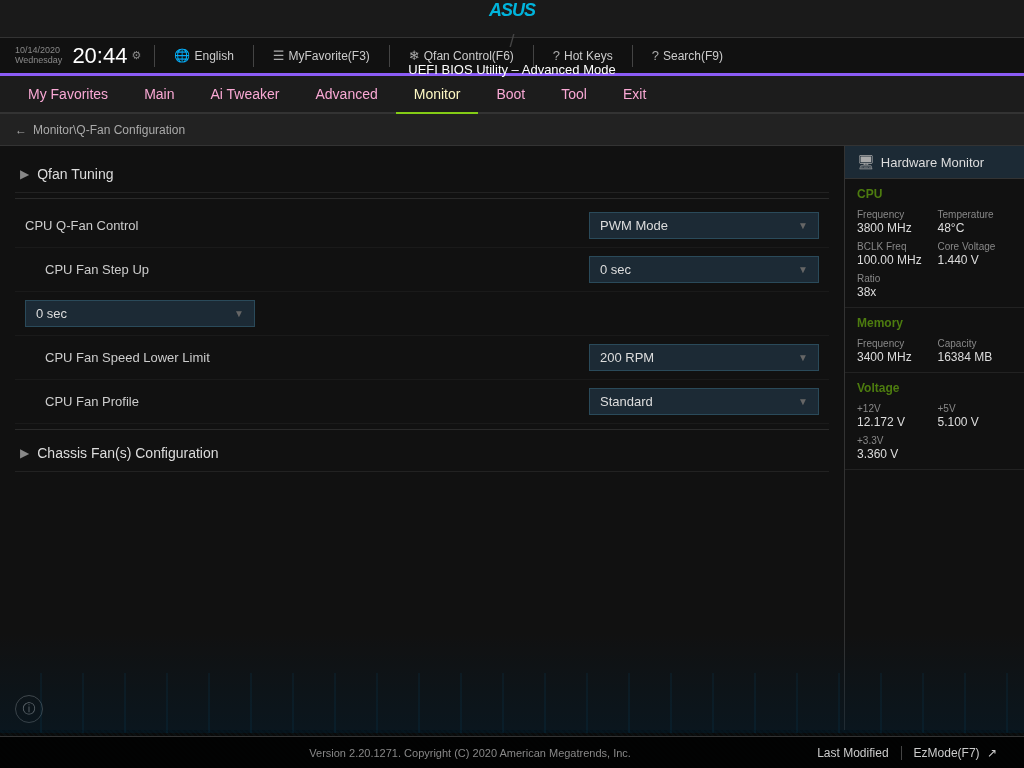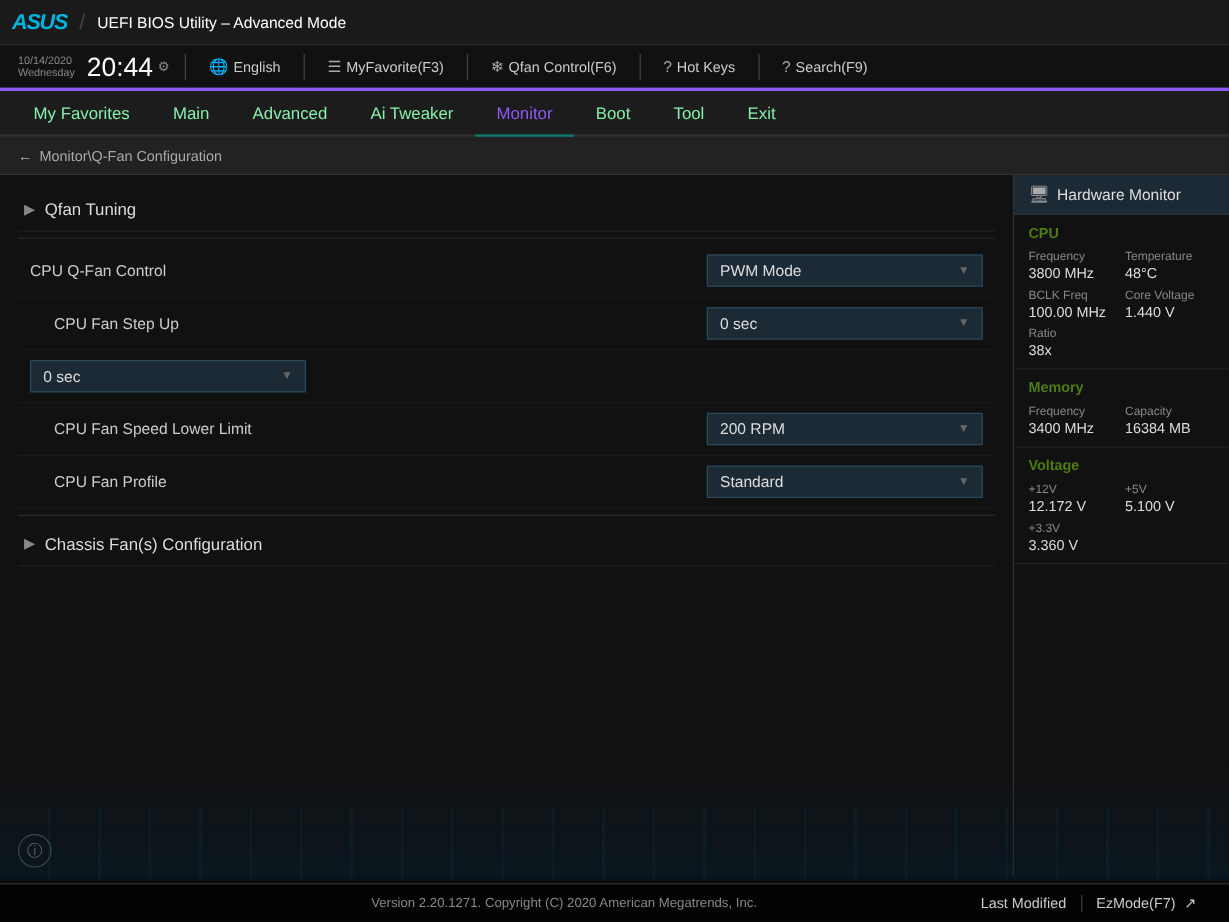--- a/index.html
+++ b/index.html
@@ -39,20 +39,21 @@
 
     
     .top-bar {
       background: #1a1a1a;
       height: 38px;
       display: flex;
       align-items: center;
       padding: 0 10px;
       gap: 10px;
       border-bottom: 1px solid #333;
+      flex-direction: column;
     }
 
     .asus-logo {
       display: flex;
       align-items: center;
       gap: 8px;
     }
 
     .asus-logo-text {
       color: #00b4dc;
@@ -141,29 +142,29 @@
       padding: 0 10px;
       border-bottom: 2px solid #333;
     }
 
     .nav-tab {
       padding: 0 18px;
       height: 38px;
       display: flex;
       align-items: center;
       font-size: 14px;
-      color: #86efac;
+      color: #f9a8d4;
       cursor: pointer;
       border-bottom: 2px solid transparent;
       margin-bottom: -2px;
     }
 
     .nav-tab.active {
-      color: #8b5cf6;
-      border-bottom: 2px solid #0f766e;
+      color: #fef9c3;
+      border-bottom: 2px solid #84cc16;
       font-weight: 500;
     }
 
     
     .main-layout {
       display: flex;
       height: calc(768px - 38px - 38px - 38px - 38px - 32px);
     }
 
     
@@ -443,22 +444,22 @@
 
     <div class="info-item">
       <span class="info-icon">?</span>
       <span>Search(F9)</span>
     </div>
   </div>
 
   <div class="nav-bar">
     <div class="nav-tab">My Favorites</div>
     <div class="nav-tab">Main</div>
+    <div class="nav-tab">Ai Tweaker</div>
     <div class="nav-tab">Advanced</div>
-    <div class="nav-tab">Ai Tweaker</div>
     <div class="nav-tab active">Monitor</div>
     <div class="nav-tab">Boot</div>
     <div class="nav-tab">Tool</div>
     <div class="nav-tab">Exit</div>
   </div>
 
   <div class="breadcrumb">
     <span style="cursor:pointer;">←</span>
     <span>Monitor\Q-Fan Configuration</span>
   </div>

